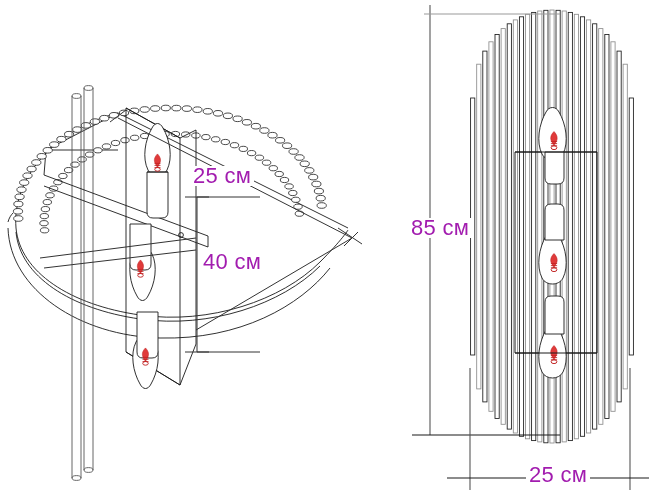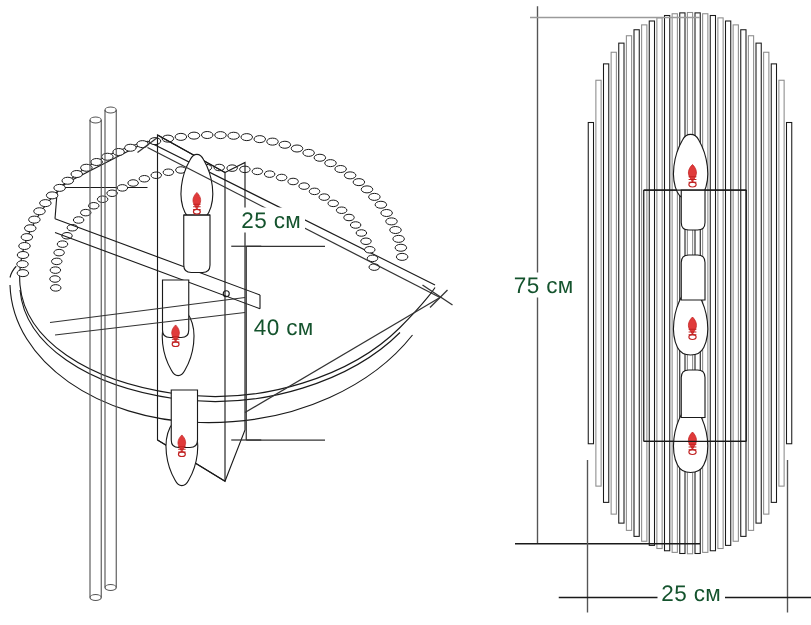--- a/index.html
+++ b/index.html
@@ -1,20 +1,20 @@
 <!DOCTYPE html>
 <html><head>
 <meta charset="utf-8">
 <style>
   html,body{margin:0;padding:0;background:#ffffff;}
   body{width:649px;height:500px;overflow:hidden;
        font-family:"Liberation Sans","DejaVu Sans",sans-serif;}
   #stage{position:relative;width:649px;height:500px;background:#fff;}
   #stage svg{position:absolute;left:0;top:0;}
-  .dimlabel{position:absolute;font-size:18px;color:#14532d;letter-spacing:.3px;
+  .dimlabel{position:absolute;font-size:22px;color:#a21caf;letter-spacing:.3px;
             white-space:nowrap;background:#fff;padding:0 3px;line-height:20px;}
 </style>
 </head>
 <body>
 
 <div id="stage">
 
   <svg id="art" width="649" height="500" viewBox="0 0 649 500" shape-rendering="geometricPrecision">
 
     <defs>
@@ -295,17 +295,17 @@
         <path d="M630,368 L630,490"></path>
         <path d="M447,478 L649,478" stroke="#1a1a1a"></path>
       </g>
     </g>
   </svg>
 
   <div class="dimlabel" style="left:190px;top:166px;">25 см</div>
 
   <div class="dimlabel" style="left:200px;top:252px;">40 см</div>
 
-  <div class="dimlabel" style="left:408px;top:218px;">75 см</div>
+  <div class="dimlabel" style="left:408px;top:218px;">85 см</div>
 
   <div class="dimlabel" style="left:526px;top:465px;">25 см</div>
 
 </div>
 
 </body></html>

